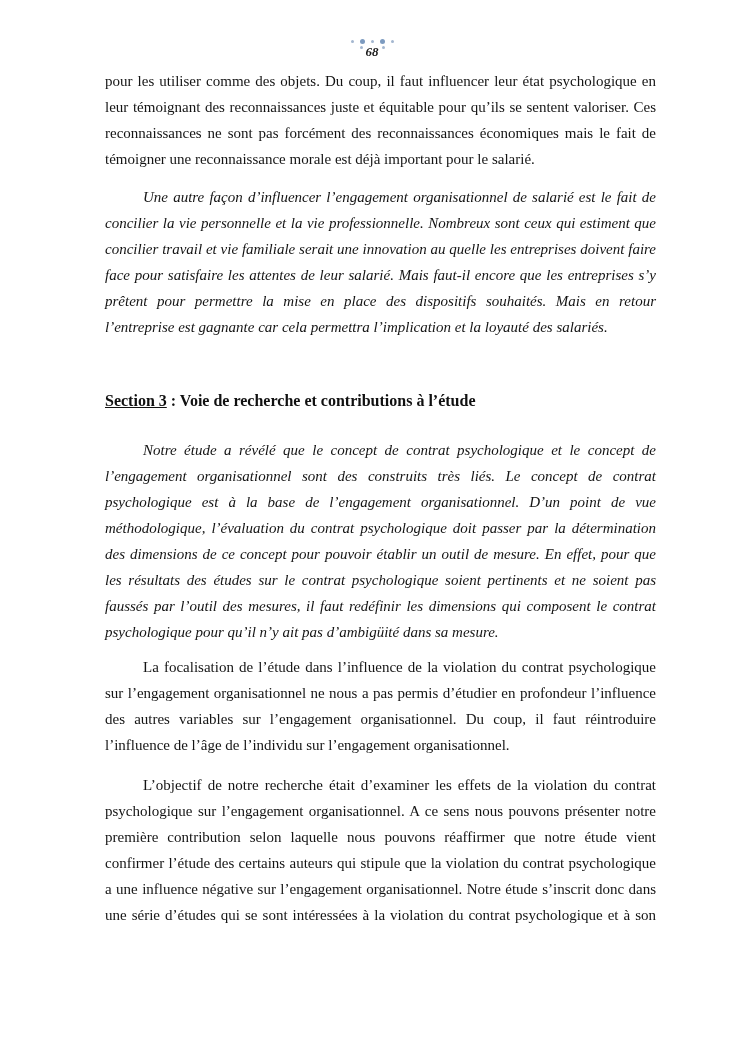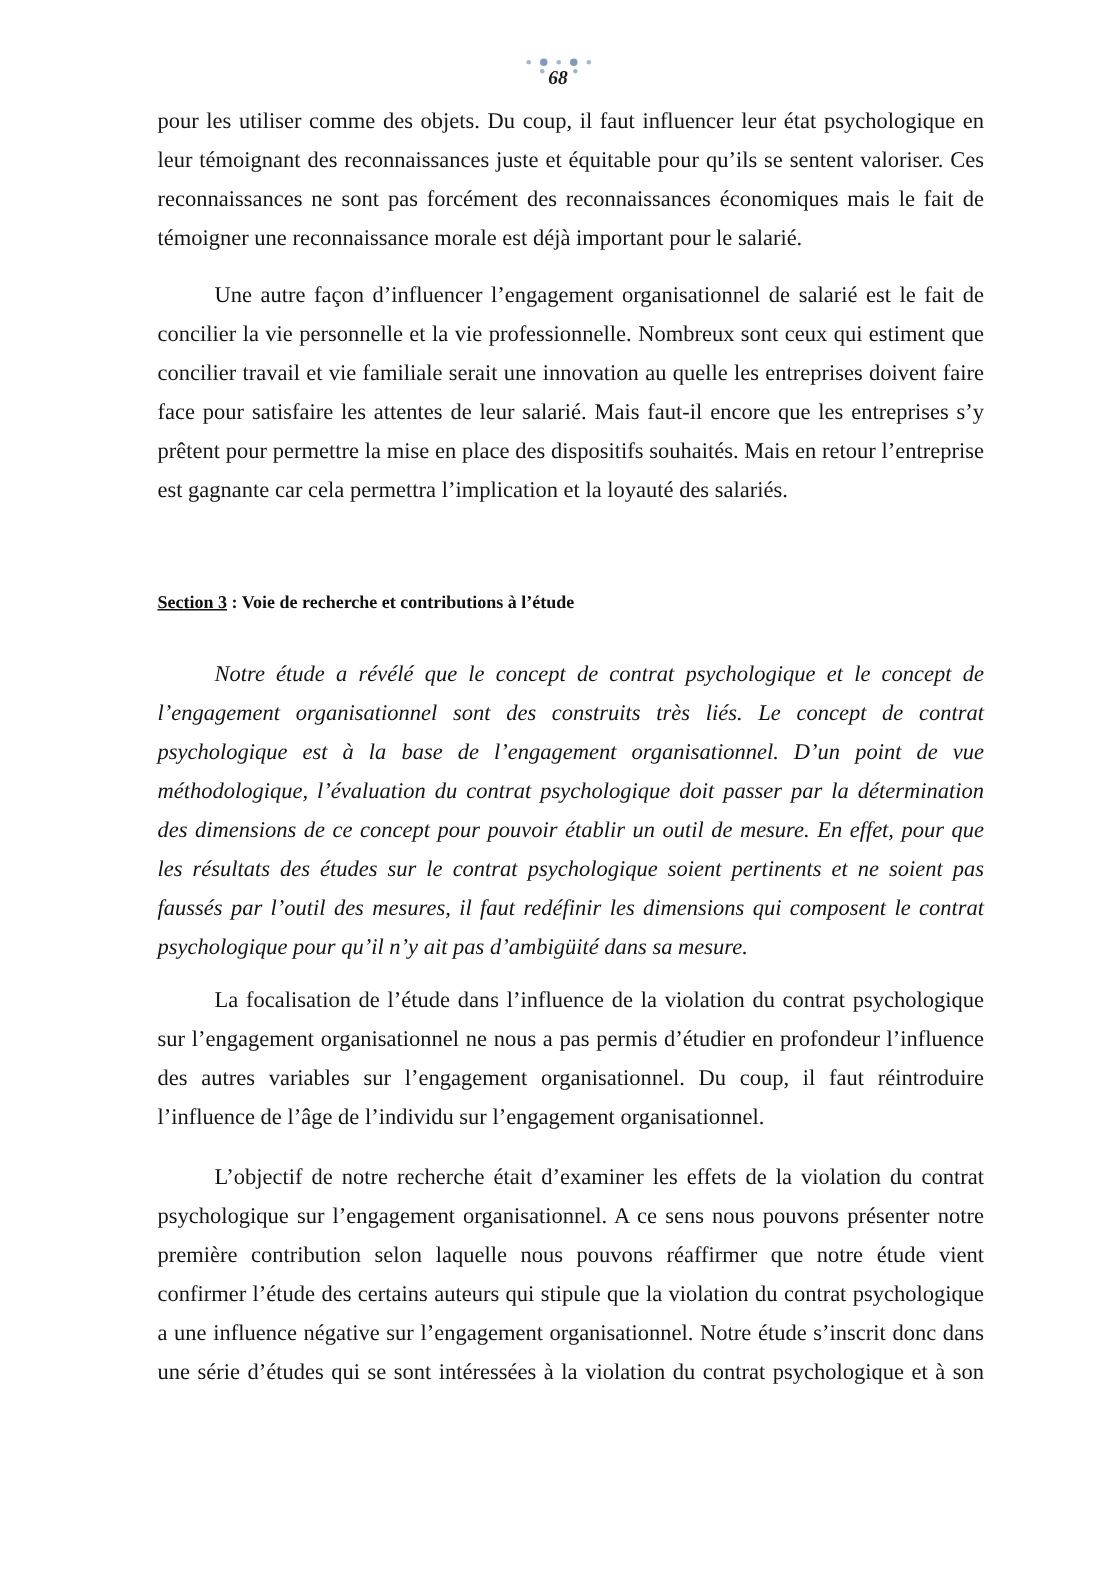--- a/index.html
+++ b/index.html
@@ -60,25 +60,25 @@
     width: 551px;
   }
   p.para {
     font-size: 15px;
     line-height: 26px;
     text-align: justify;
     color: #141414;
   }
   p.indent { text-indent: 38px; }
   p.p1 { margin-bottom: 12px; }
-  p.p2 { margin-bottom: 0; }
+  p.p2 { margin-bottom: 0; font-style: italic; }
   .section-heading {
     margin-top: 48px;
     margin-bottom: 23px;
-    font-size: 12px;
+    font-size: 16px;
     font-weight: bold;
     line-height: 26px;
     color: #101010;
   }
   .section-heading .underlined { text-decoration: underline; }
   p.p3 { margin-bottom: 9px; font-style: italic; }
   p.p4 { margin-bottom: 14px; }
   
   p.cont { text-align-last: justify; }
 </style>

